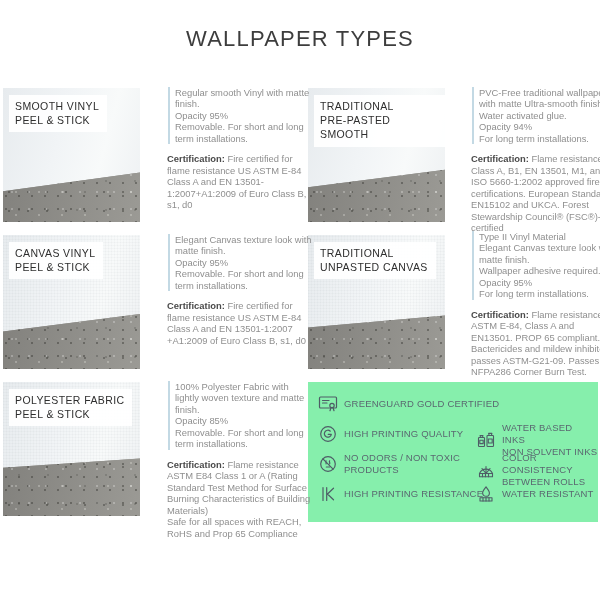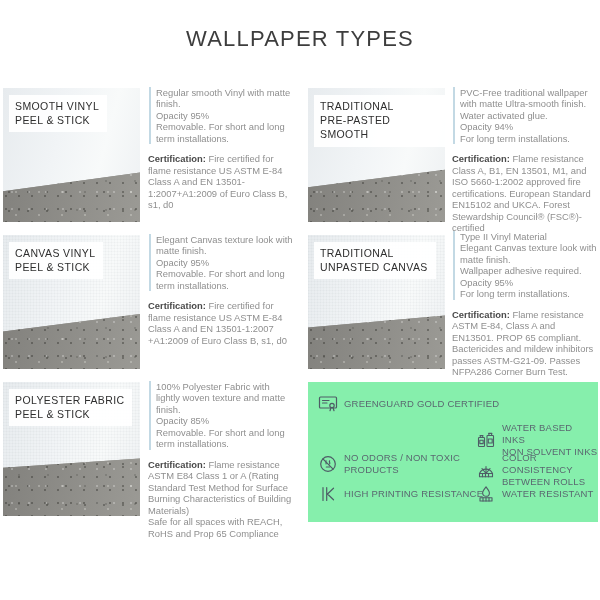--- a/index.html
+++ b/index.html
@@ -26,21 +26,21 @@
   .c1{clip-path:polygon(0 77%,100% 63%,100% 100%,0 100%);}
   .c2{clip-path:polygon(0 74%,100% 61%,100% 100%,0 100%);}
   .c3{clip-path:polygon(0 72%,100% 59%,100% 100%,0 100%);}
   .c4{clip-path:polygon(0 69%,100% 60%,100% 100%,0 100%);}
   .c5{clip-path:polygon(0 64%,100% 57%,100% 100%,0 100%);}
   .thumb-label{position:absolute;left:6px;top:7px;display:inline-block;max-width:122px;
        background:rgba(255,255,255,.93);padding:4px 8px 5px 6px;
        font-size:10.5px;line-height:1.35;font-weight:500;letter-spacing:.4px;color:#2e2e2e;
        white-space:pre-line;}
   
-  .desc{position:absolute;width:147px;font-size:9.4px;line-height:1.22;color:#8f8f8f;z-index:2;}
+  .desc{position:absolute;width:147px;font-size:9.4px;line-height:1.22;color:#8f8f8f;z-index:2;margin-left:19px;}
   .intro{white-space:pre-line;border-left:2px solid #c3d9e4;padding-left:5px;margin-left:1px;}
   .cert{margin-top:9px;white-space:pre-line;}
   .cert-label{font-weight:700;color:#4a4a4a;text-align:right;}
   
   .features{position:absolute;left:308px;top:382px;width:290px;height:140px;z-index:1;}
   .feat{position:absolute;display:flex;align-items:center;gap:6px;}
   .fi{flex:0 0 auto;width:20px;height:20px;color:#4e5d66;}
   .fi svg{display:block;width:20px;height:20px;}
   .fl{font-size:9.5px;line-height:1.25;letter-spacing:.2px;color:#5a6870;white-space:pre-line;}
 </style>
@@ -130,20 +130,29 @@
         <svg viewBox="0 0 20 20" fill="none" stroke="currentColor" stroke-width="1.2" stroke-linecap="round" stroke-linejoin="round">
           <rect x="1.5" y="3" width="17" height="11" rx="1"></rect>
           <path d="M4.5 6.5h6.5M4.5 9h4.5"></path>
           <circle cx="14" cy="11.5" r="2.2"></circle>
           <path d="M13 13.5l-1 3.2M15 13.5l1 3.2"></path>
         </svg>
       </span>
       <span class="fl">GREENGUARD GOLD CERTIFIED</span>
     </div>
 
+    <div class="feat" style="left:10px;top:42px">
+      <span class="fi">
+        <svg viewBox="0 0 20 20" fill="none" stroke="currentColor" stroke-width="1.2" stroke-linecap="round" stroke-linejoin="round">
+          <circle cx="10" cy="10" r="7.3"></circle>
+          <path d="M13.3 10.3a3.5 3.5 0 1 1-1-3.1M13.3 10.3h-3.1"></path>
+        </svg>
+      </span>
+      <span class="fl">HIGH PRINTING QUALITY</span>
+    </div>
 
     <div class="feat" style="left:168px;top:40px">
       <span class="fi">
         <svg viewBox="0 0 20 20" fill="none" stroke="currentColor" stroke-width="1.1" stroke-linecap="round" stroke-linejoin="round">
           <rect x="2.5" y="7.5" width="6" height="9" rx="0.8"></rect>
           <path d="M4.3 7.5V5.6h2.4v1.9M4 5.6h3"></path>
           <rect x="3.8" y="10.2" width="3.4" height="3.4"></rect>
           <rect x="11" y="5.5" width="6.5" height="11" rx="0.8"></rect>
           <path d="M12.9 5.5V3.4h2.7v2.1M12.6 3.4h3.3"></path>
           <rect x="12.3" y="9" width="3.9" height="4"></rect>

